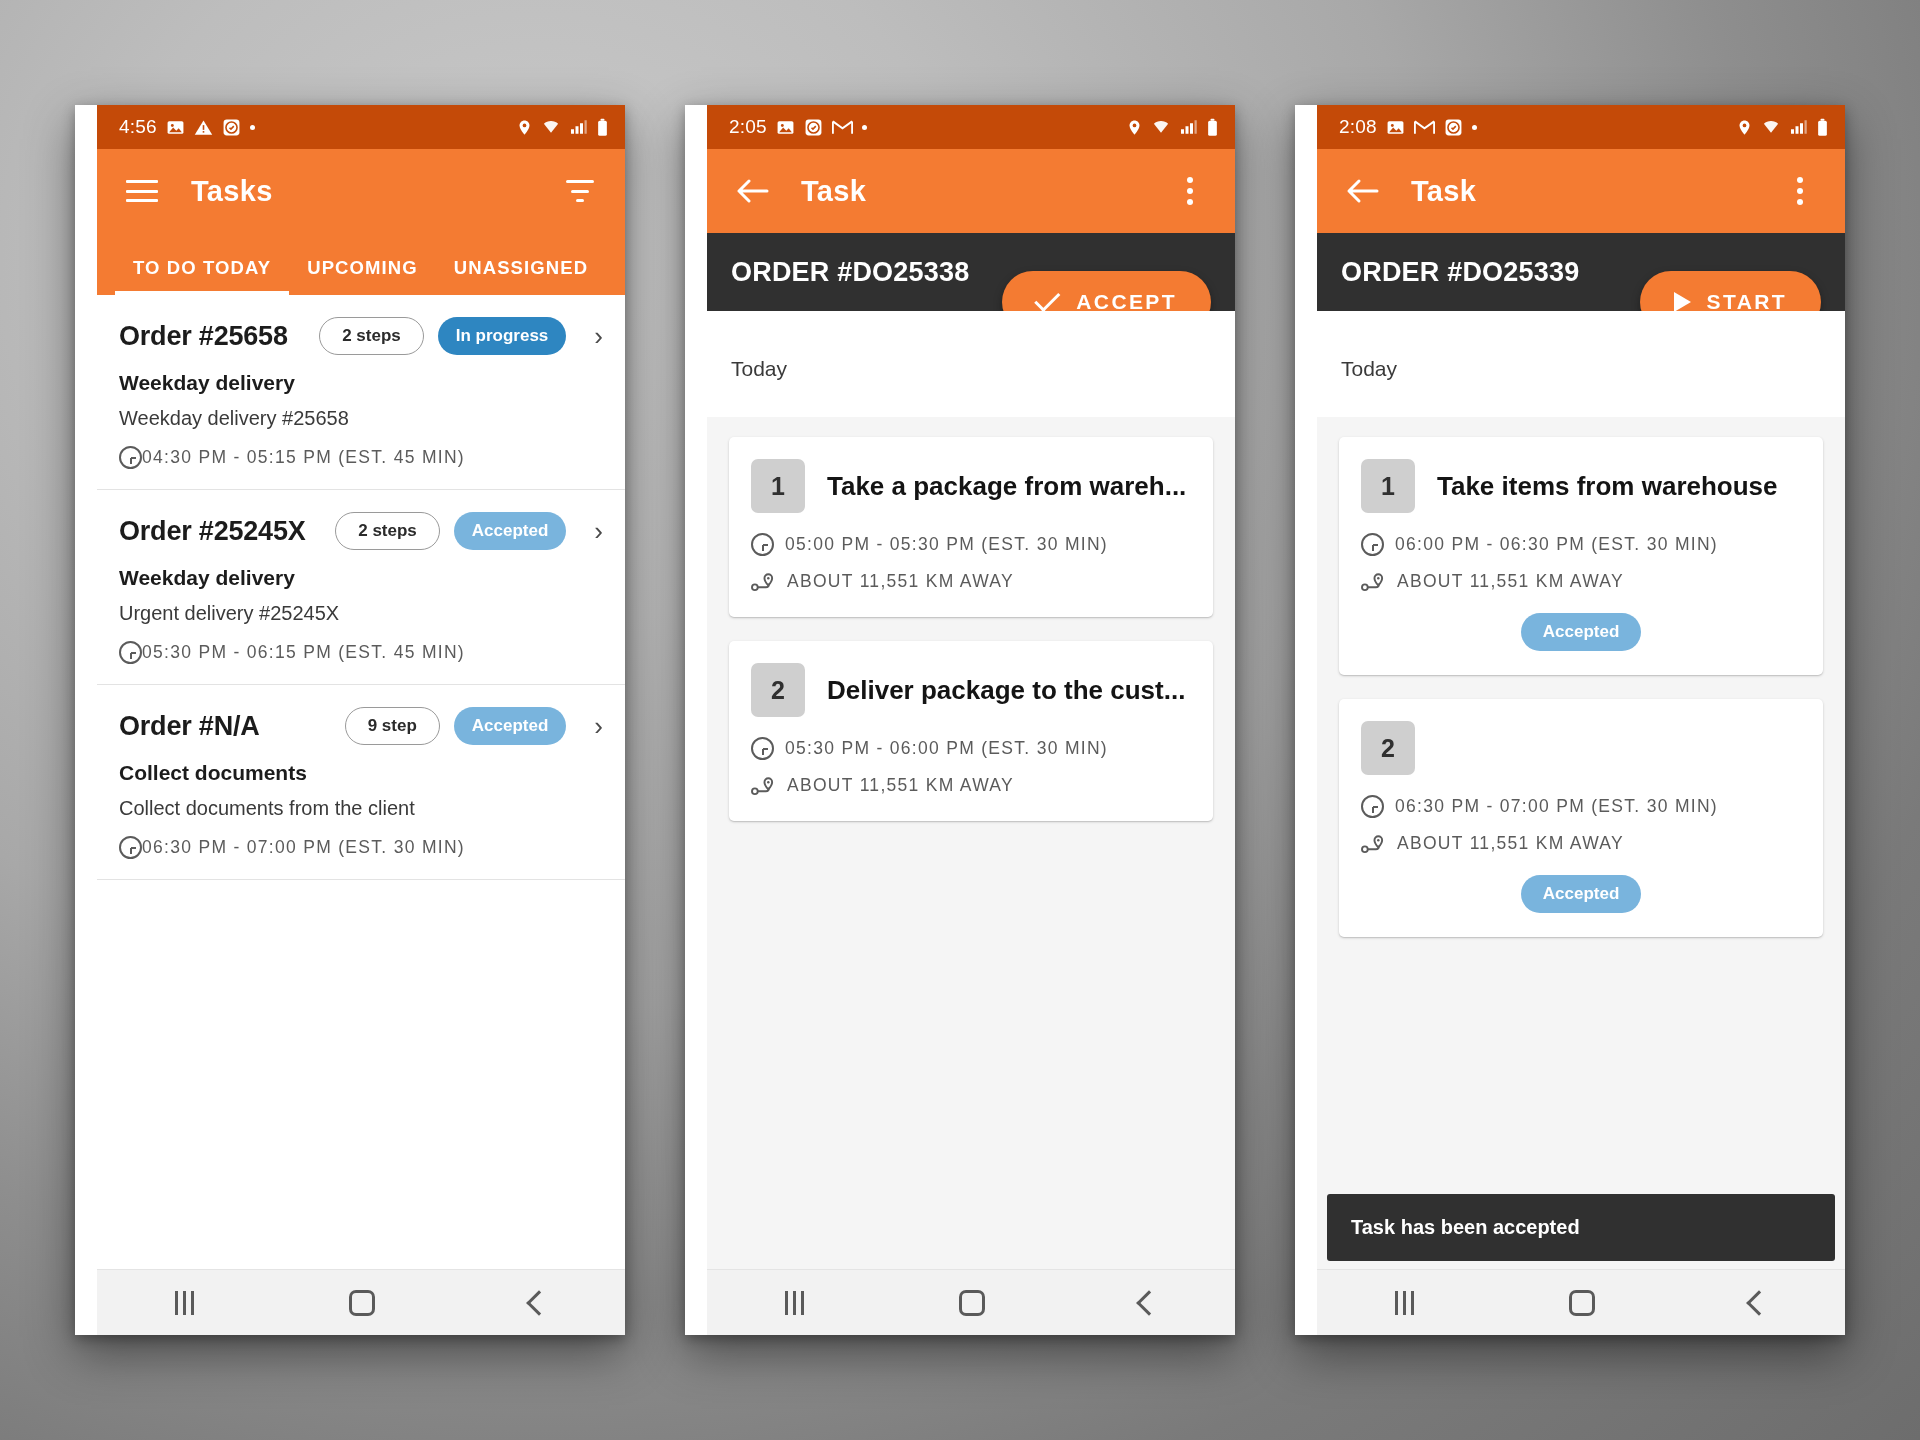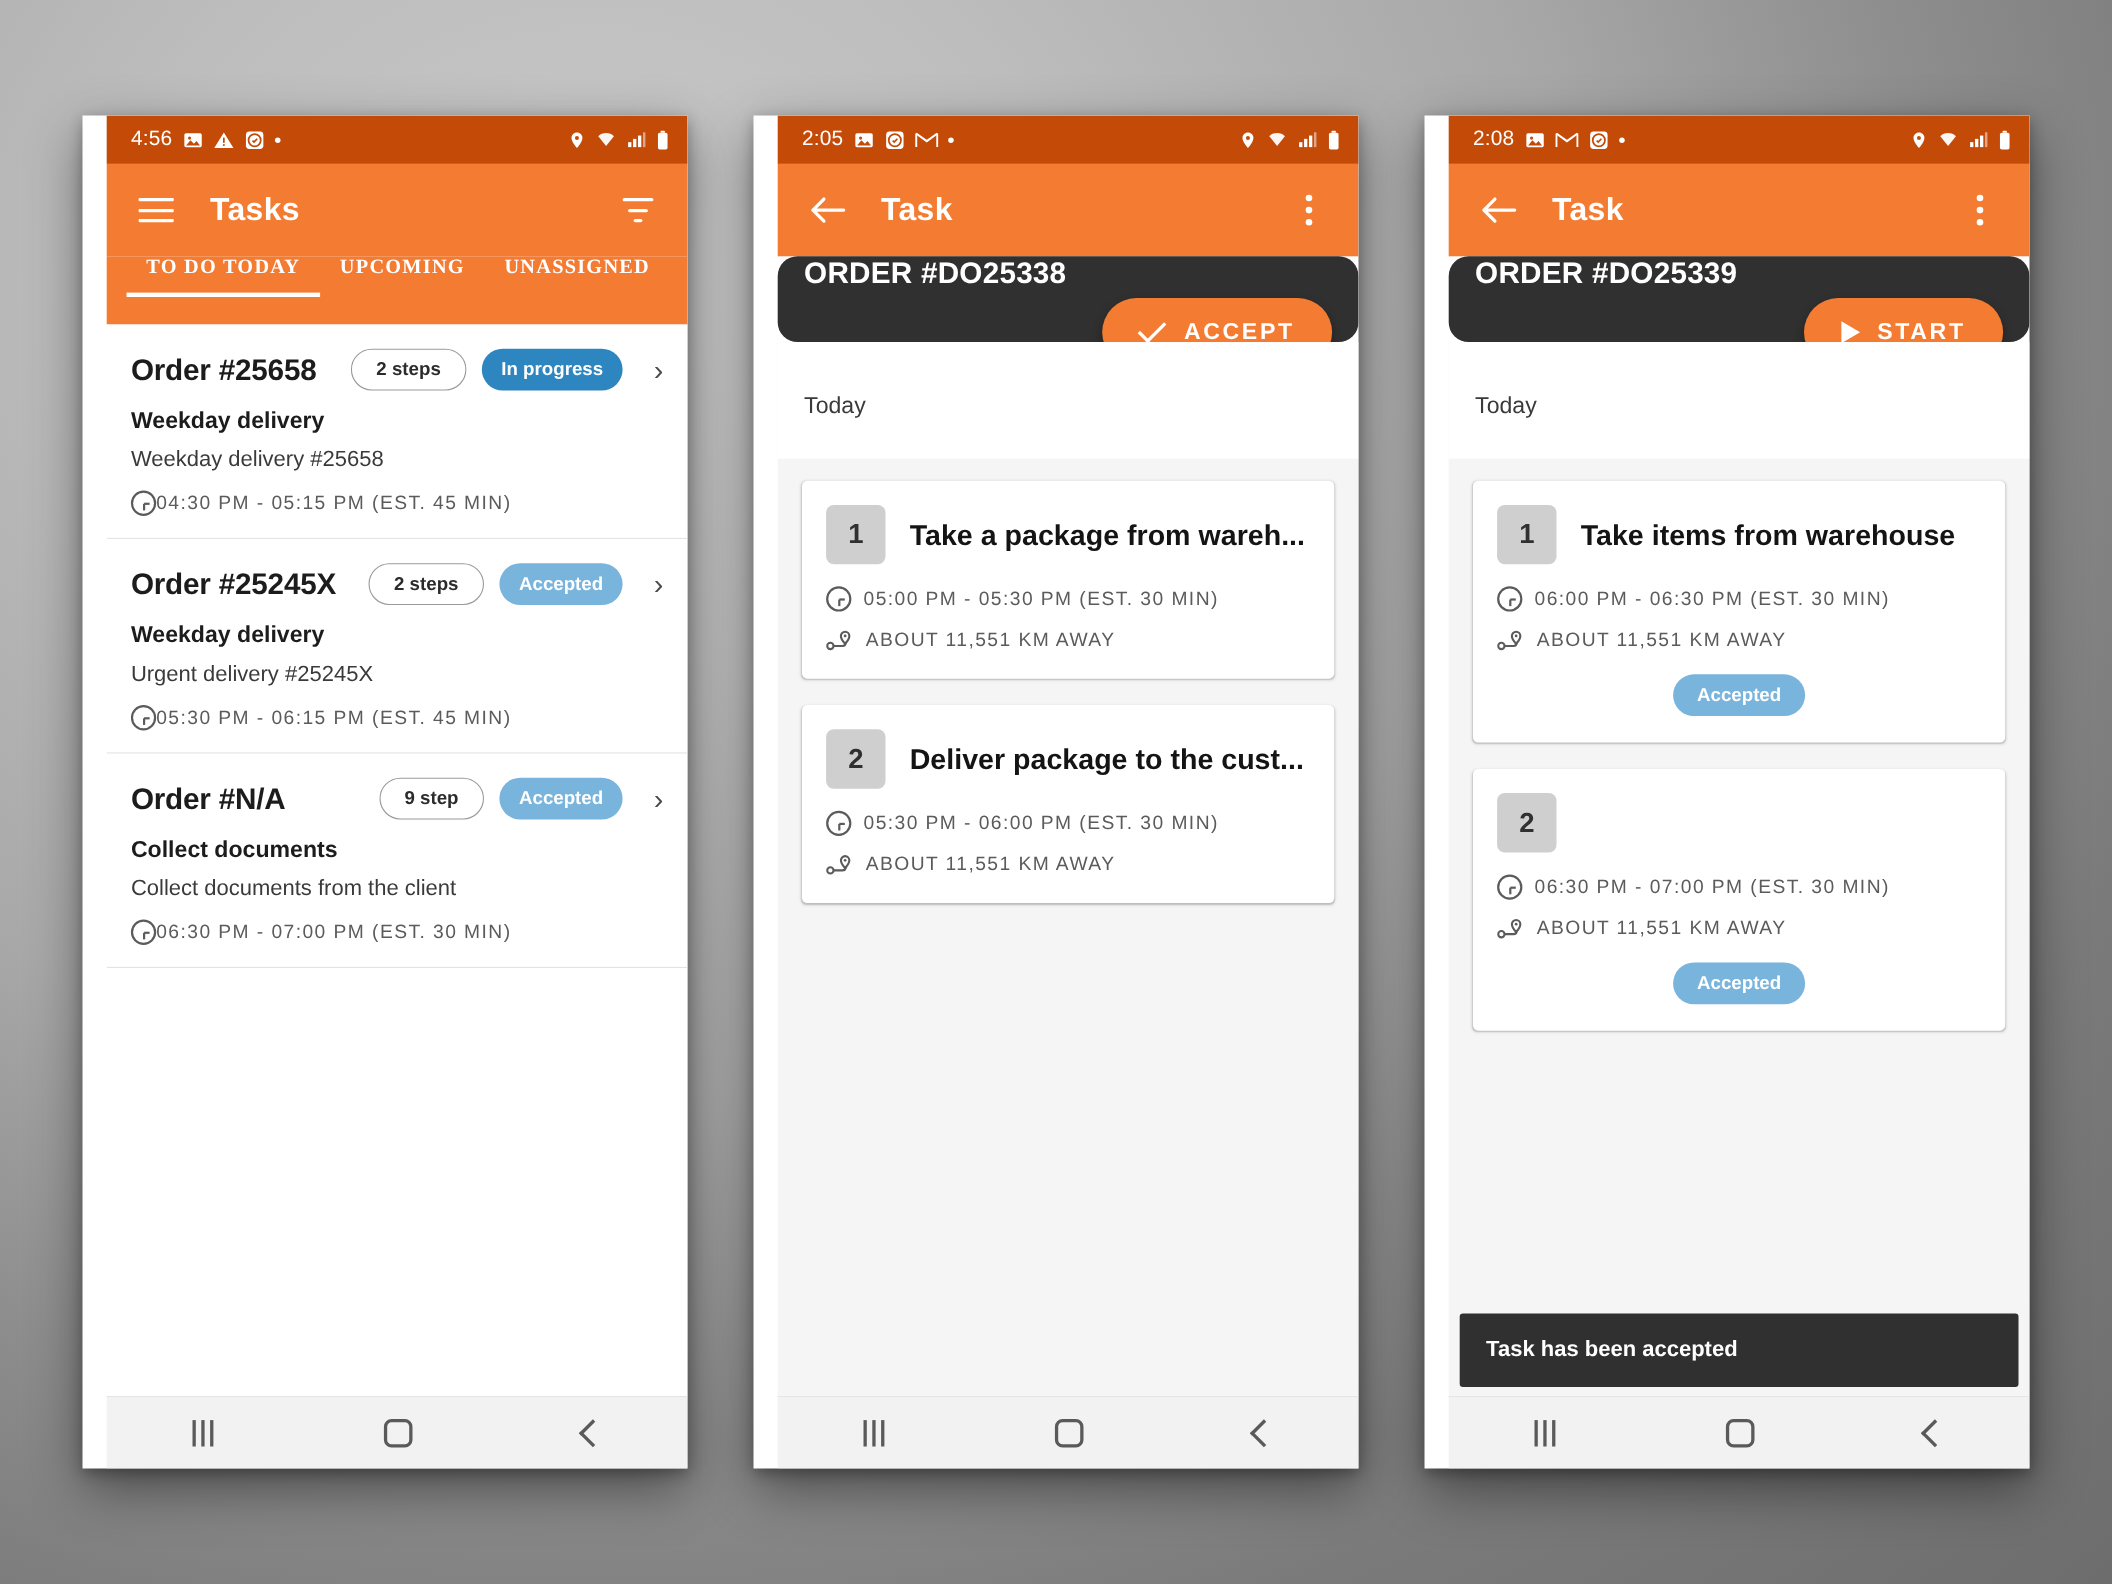--- a/index.html
+++ b/index.html
@@ -90,27 +90,26 @@
   .filter-ico i:nth-child(3){ width: 8px; }
 
   
   .dots { display: flex; flex-direction: column; gap: 5px; align-items: center; }
   .dots span { width: 6px; height: 6px; border-radius: 50%; background: #fff; }
 
   
   .tabs {
     background: #f47b32;
     display: flex;
-    align-items: flex-start;
+    align-items: flex-end;
     height: 62px;
     padding-left: 18px;
     overflow: hidden;
     flex: none;
     position: relative;
-    font-family: Liberation Serif, serif;
   }
   .tab {
     color: #ffffff;
     font-size: 18.5px;
     font-weight: bold;
     letter-spacing: 1.1px;
     padding: 0 18px 16px 18px;
     white-space: nowrap;
     cursor: pointer;
     position: relative;
@@ -196,25 +195,24 @@
     left: 50%; top: 50%; transform-origin: 0 0;
   }
   .clock::before { width: 2px; height: 6.5px; margin-left: -1px; transform: rotate(0deg); }
   .clock::after  { width: 5.5px; height: 2px; margin-top: -1px; }
 
   
   .order-bar {
     background: #303030;
     min-height: 78px;
     display: flex;
-    align-items: flex-start;
+    align-items: center;
     padding: 0 24px;
     position: relative;
     flex: none;
-    border-radius: 18px;
   }
   .order-bar .order-title {
     color: #ffffff;
     font-size: 27px;
     font-weight: bold;
     letter-spacing: .2px;
   }
   .action-btn {
     position: absolute;
     right: 24px;

